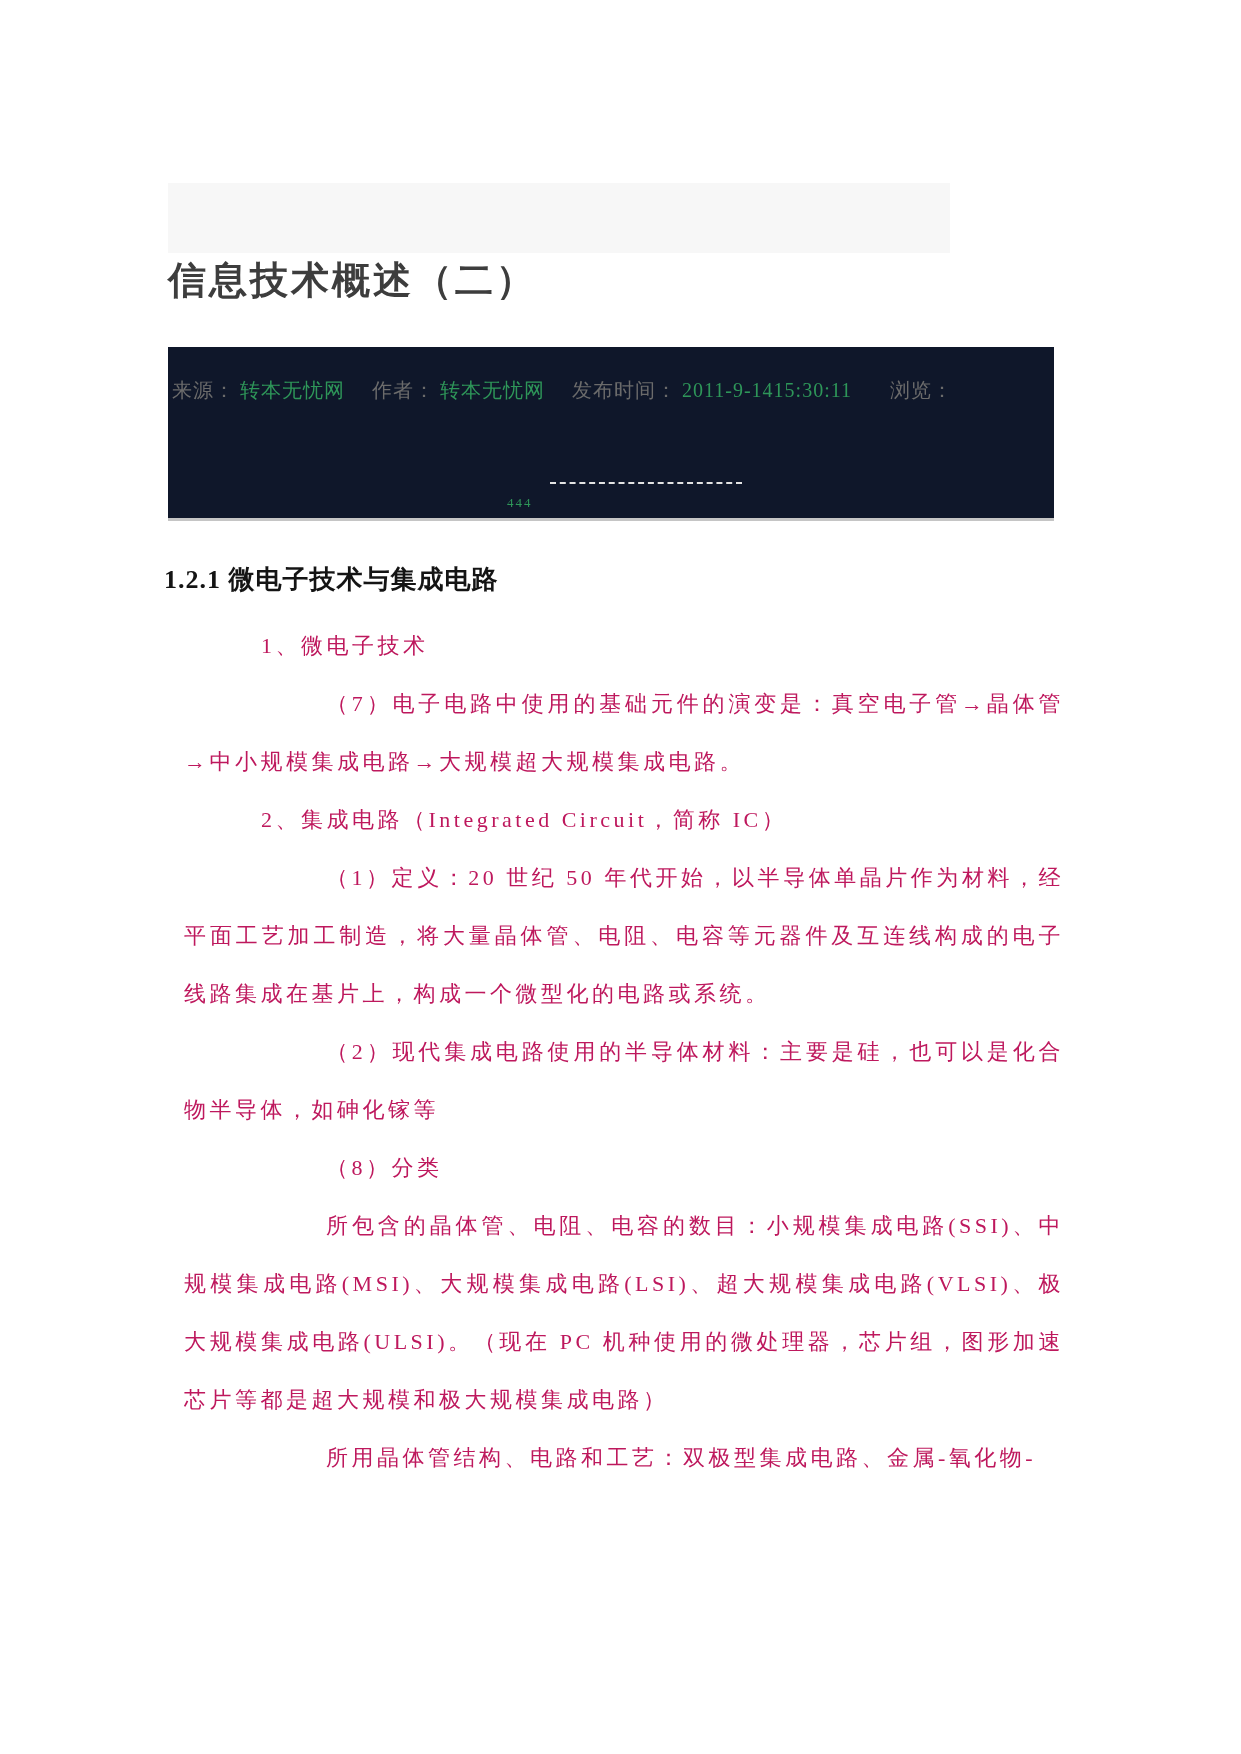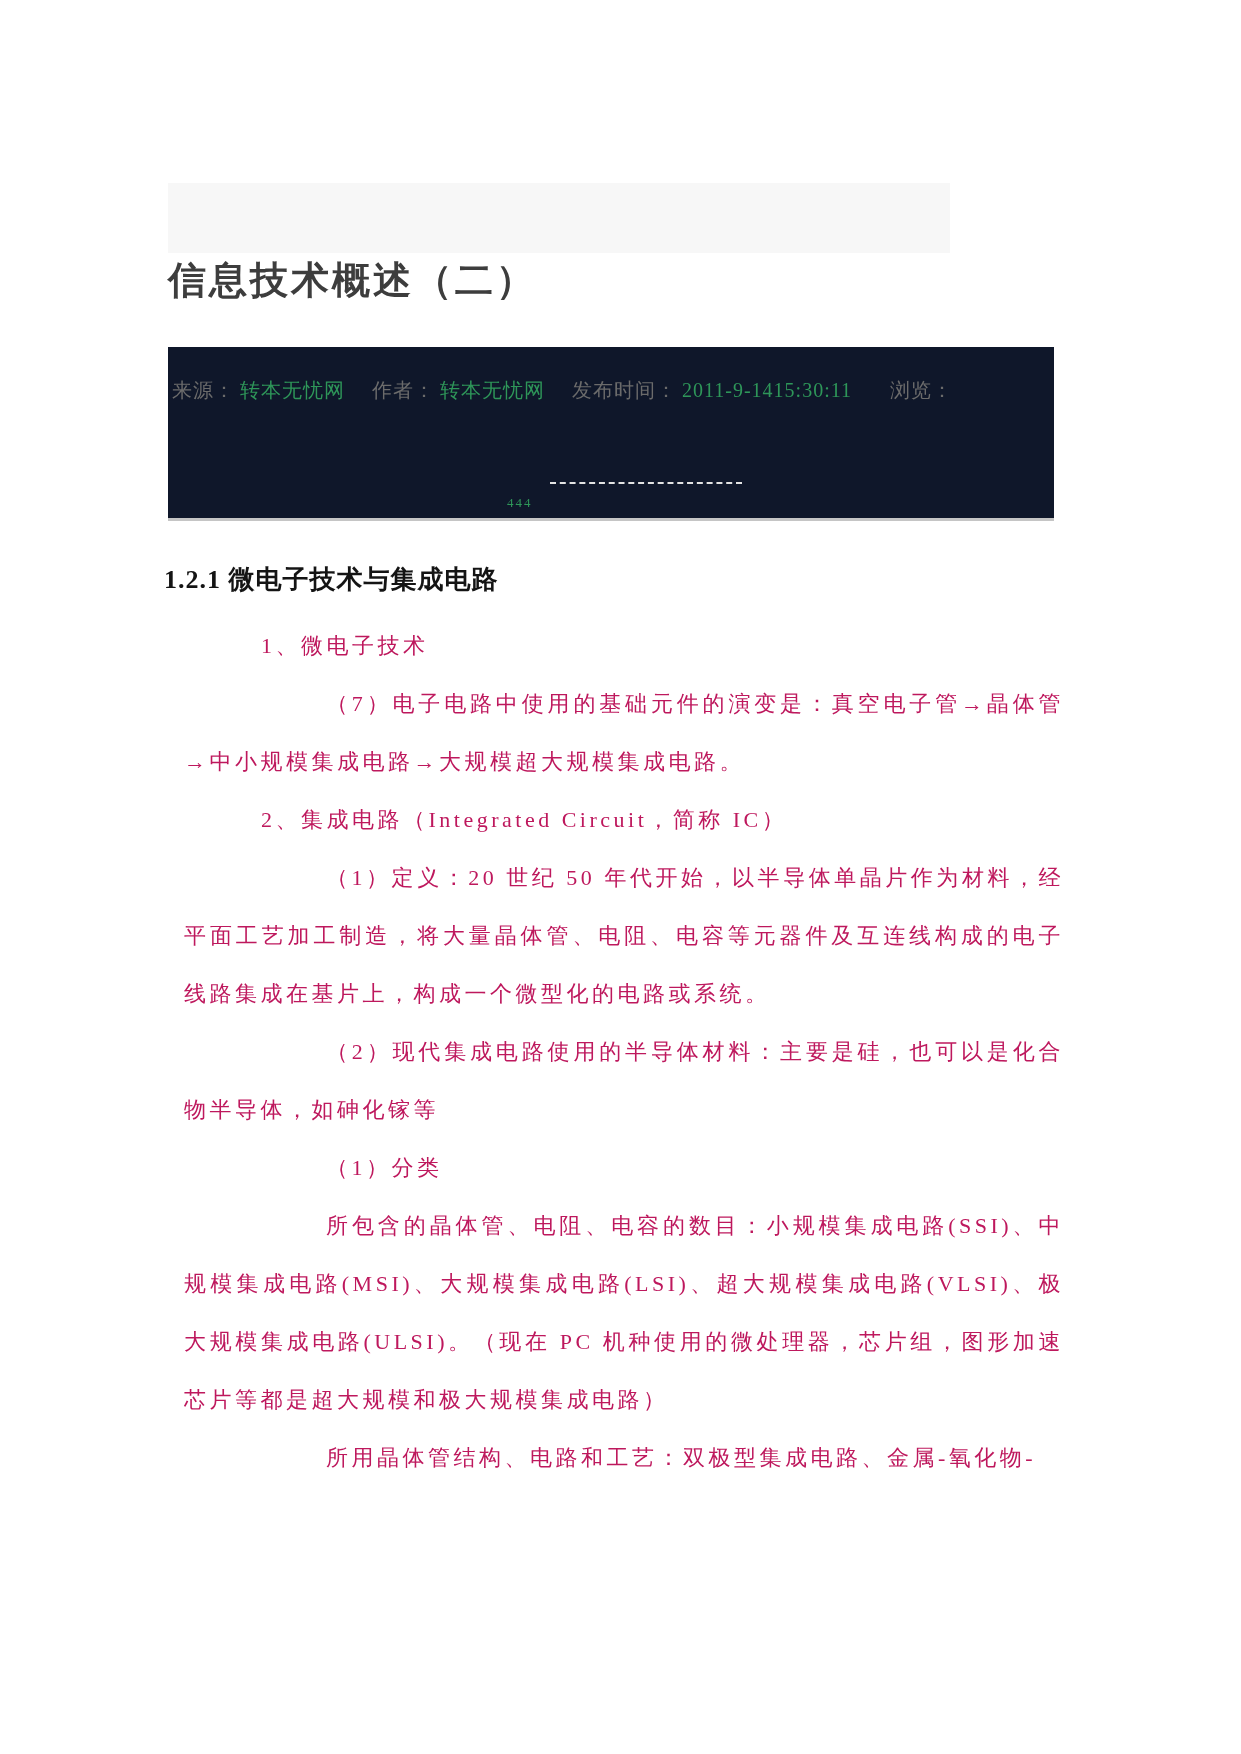--- a/index.html
+++ b/index.html
@@ -109,18 +109,18 @@
   </div>
 
   <h2 class="section-heading">1.2.1 微电子技术与集成电路</h2>
 
   <div class="article-body">
       <p class="indent-num">1、微电子技术</p>
       <p class="indent-sub">（7）电子电路中使用的基础元件的演变是：真空电子管→晶体管→中小规模集成电路→大规模超大规模集成电路。</p>
       <p class="indent-num">2、集成电路（Integrated Circuit，简称 IC）</p>
       <p class="indent-sub">（1）定义：20 世纪 50 年代开始，以半导体单晶片作为材料，经平面工艺加工制造，将大量晶体管、电阻、电容等元器件及互连线构成的电子线路集成在基片上，构成一个微型化的电路或系统。</p>
       <p class="indent-sub">（2）现代集成电路使用的半导体材料：主要是硅，也可以是化合物半导体，如砷化镓等</p>
-      <p class="indent-sub">（1）分类</p>
+      <p class="indent-sub">（8）分类</p>
       <p class="indent-sub">所包含的晶体管、电阻、电容的数目：小规模集成电路(SSI)、中规模集成电路(MSI)、大规模集成电路(LSI)、超大规模集成电路(VLSI)、极大规模集成电路(ULSI)。（现在 PC 机种使用的微处理器，芯片组，图形加速芯片等都是超大规模和极大规模集成电路）</p>
       <p class="indent-sub">所用晶体管结构、电路和工艺：双极型集成电路、金属-氧化物-</p>
     </div>
 
 </div>
 
 </body></html>

